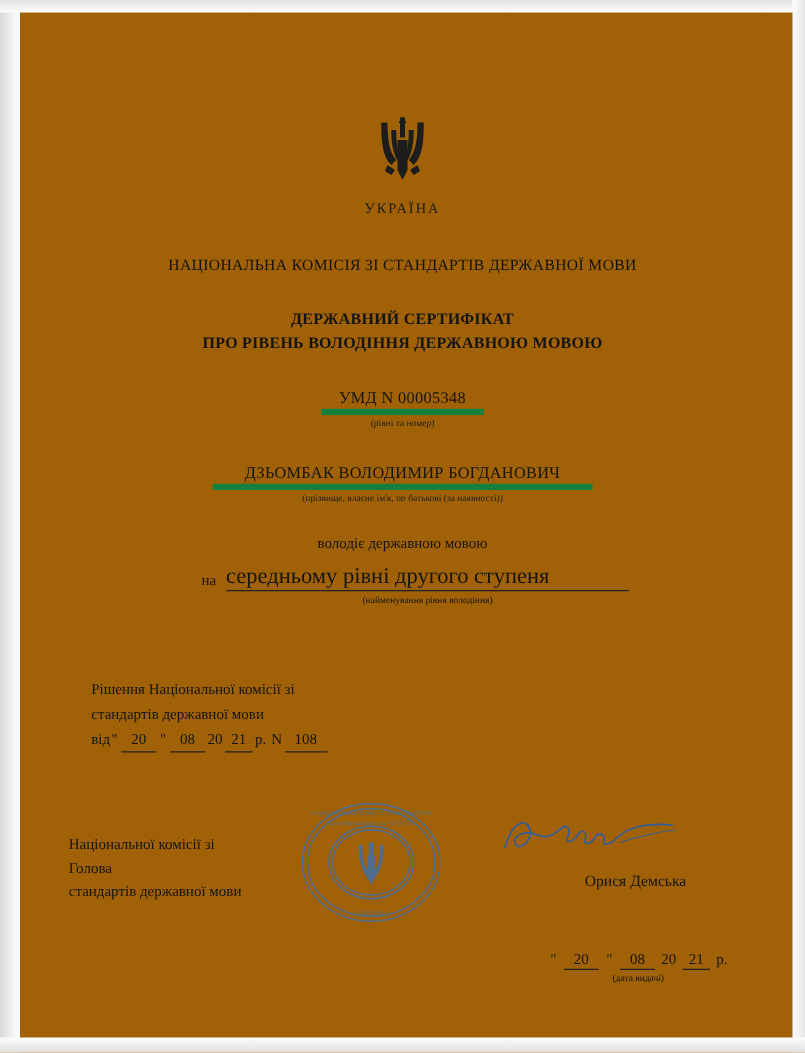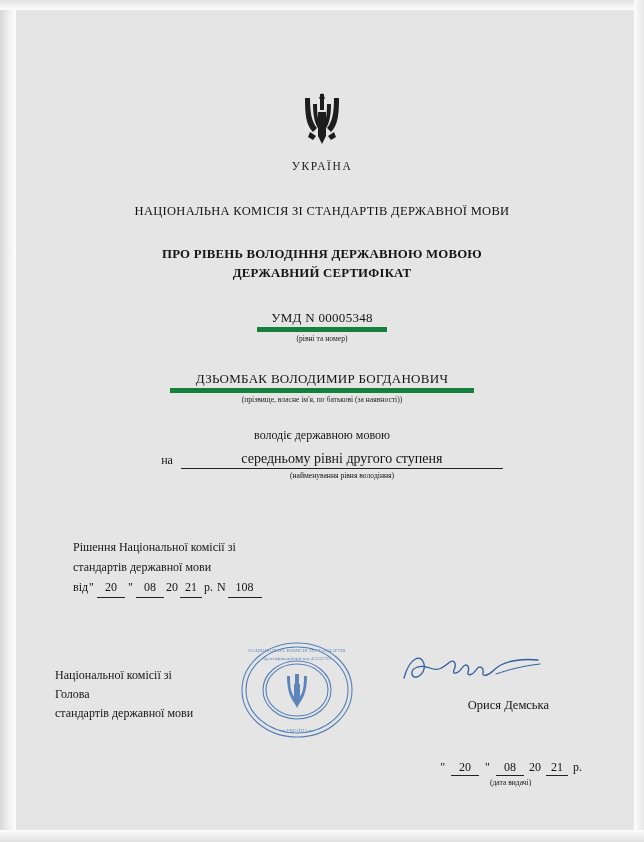--- a/index.html
+++ b/index.html
@@ -12,21 +12,21 @@
     height: 842px;
     position: relative;
     font-family: "Liberation Sans", sans-serif;
     color: #141414;
     overflow: hidden;
   }
   
   .page {
     position: absolute;
     inset: 0;
-    background: #e5e5e5;
+    background: #a16207;
   }
   .scan-edge-left {
     position: absolute;
     left: 0; top: 0; bottom: 0;
     width: 16px;
     background: linear-gradient(to right, #d8d8d8, #f2f2f2 60%, #fdfdfd);
   }
   .scan-edge-top {
     position: absolute;
     left: 0; right: 0; top: 0;
@@ -131,22 +131,21 @@
   }
   .level-prefix {
     font-size: 12px;
     font-family: "Liberation Serif", serif;
     padding-right: 8px;
     padding-bottom: 1px;
   }
   .level-line {
     border-bottom: 1px solid #222;
     width: 322px;
-    text-align: center;
-    font-size: 14px;
+    font-size: 18px;
     font-family: "Liberation Serif", serif;
     padding-bottom: 1px;
   }
   .level-caption {
     text-align: center;
     font-size: 7.6px;
     margin-top: 2px;
     padding-left: 40px;
     font-family: "Liberation Serif", serif;
   }
@@ -256,22 +255,22 @@
             <path d="M35 40 L29 44 L32 48 L37 45 Z"></path>
           </g>
         </svg>
       </span>
       <div class="country">УКРАЇНА</div>
     </div>
 
     <div class="commission">НАЦІОНАЛЬНА КОМІСІЯ ЗІ СТАНДАРТІВ ДЕРЖАВНОЇ МОВИ</div>
 
     <div class="title-block">
+      <div>ДЕРЖАВНИЙ СЕРТИФІКАТ</div>
       <div>ПРО РІВЕНЬ ВОЛОДІННЯ ДЕРЖАВНОЮ МОВОЮ</div>
-      <div>ДЕРЖАВНИЙ СЕРТИФІКАТ</div>
     </div>
 
     <div class="field-row">
       <span class="field-value">УМД N 00005348</span>
     </div>
     <div class="caption">(рівні та номер)</div>
 
     <div class="field-row">
       <span class="field-value wide">ДЗЬОМБАК ВОЛОДИМИР БОГДАНОВИЧ</span>
     </div>

